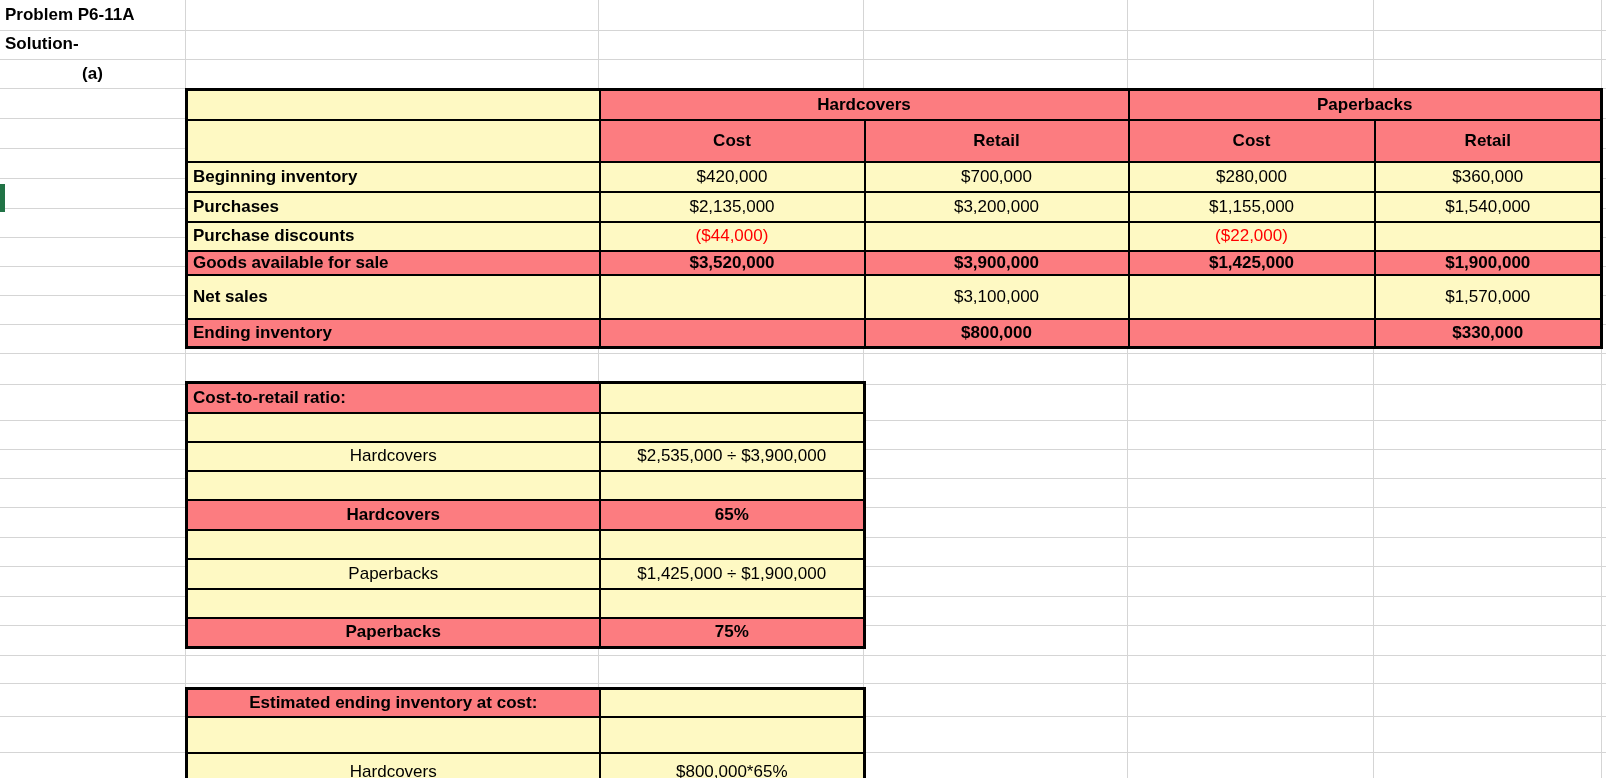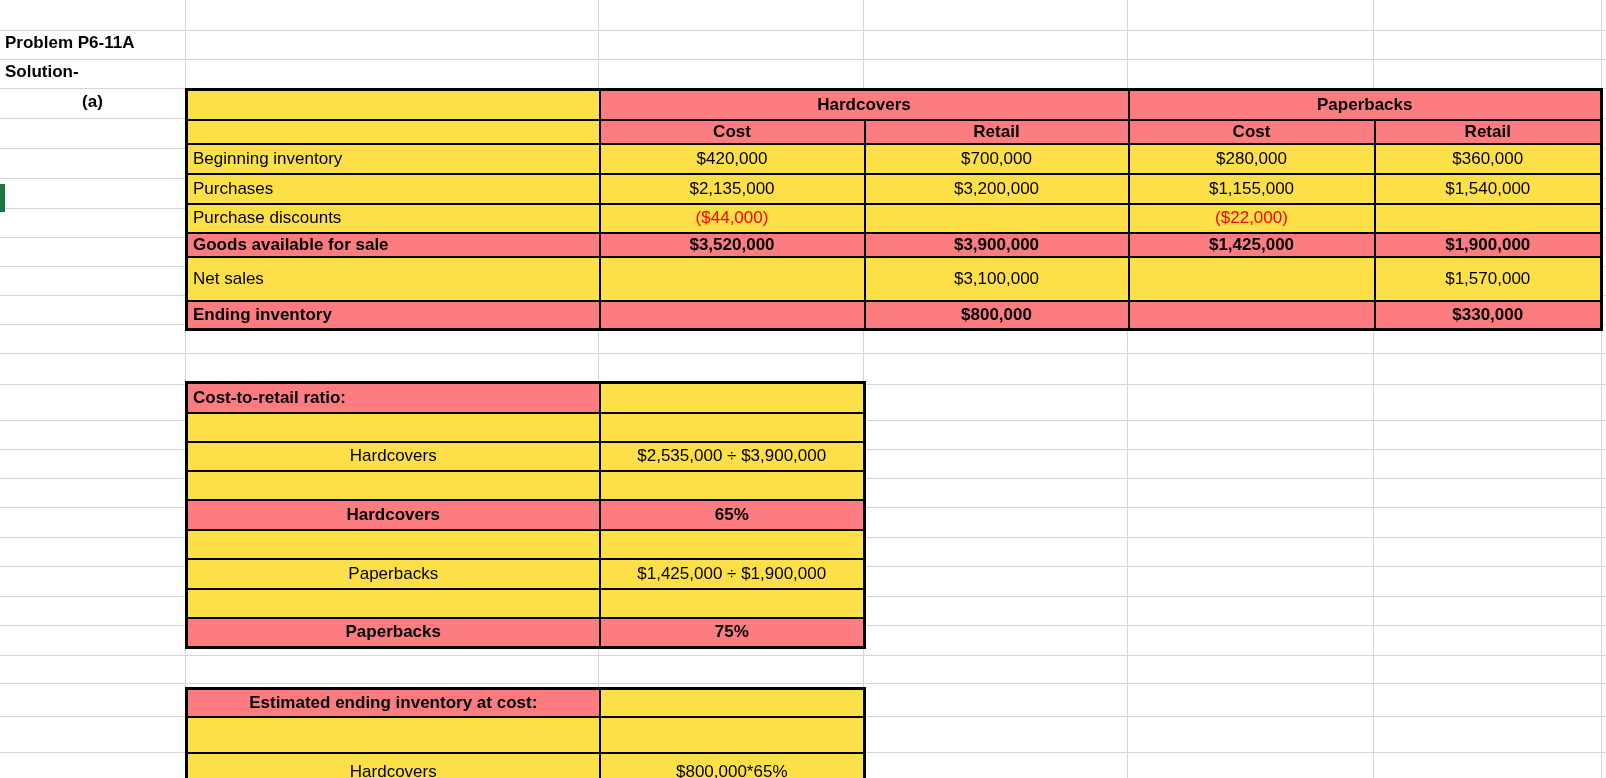--- a/index.html
+++ b/index.html
@@ -2,33 +2,33 @@
 <html><head>
 <meta charset="utf-8">
 <style>
   html,body{margin:0;padding:0;background:#fff;}
   #sheet{
     position:relative;width:1606px;height:778px;background:#ffffff;overflow:hidden;
     font-family:"Liberation Sans","DejaVu Sans",sans-serif;font-size:17px;color:#000;
   }
   .vline{position:absolute;top:0;bottom:0;width:1px;background:var(--grid,#d5d5d5);}
   .hline{position:absolute;left:0;right:0;height:1px;background:var(--grid,#d5d5d5);}
-  .toplabel{position:absolute;display:flex;align-items:center;font-weight:700;white-space:nowrap;margin-top:28px;}
+  .toplabel{position:absolute;display:flex;align-items:center;font-weight:700;white-space:nowrap;}
   .marker{position:absolute;left:0;width:5px;background:var(--marker,#217346);}
   table.tbl{
-    position:absolute;border-collapse:collapse;table-layout:fixed;background:#fde047;
+    position:absolute;border-collapse:collapse;table-layout:fixed;background:#fef9c3;
     border:3px solid #000;
   }
   table.tbl td{
     border:2px solid #000;padding:0 5px;vertical-align:middle;
     overflow:hidden;white-space:nowrap;
   }
   .hl{background:var(--hl,#FC7C80);font-weight:700;}
   .num{text-align:center;}
-  .lbl{text-align:left;}
+  .lbl{text-align:left;font-weight:bold;}
   .ctr{text-align:center;}
   .neg{color:var(--neg,#FF0000);}
 </style>
 </head>
 <body>
 
 <div id="sheet" style="--hl: #FC7C80; --neg: #FF0000; --grid: #D5D5D5; --marker: #217346;">
     <div class="hline" style="top: 752px;"></div>
     <div class="hline" style="top: 716px;"></div>
     <div class="hline" style="top: 683px;"></div>
@@ -74,21 +74,21 @@
         <col style="width:264px">
         <col style="width:246px">
         <col style="width:227px">
       </colgroup>
     <tbody>
         <tr style="height:30px">
       <td class="lbl"></td>
       <td colspan="2" class="hl ctr">Hardcovers</td>
       <td colspan="2" class="hl ctr">Paperbacks</td>
     </tr>
-    <tr style="height:24px">
+    <tr style="height:42px">
       <td class="lbl"></td>
       <td class="hl ctr">Cost</td>
       <td class="hl ctr">Retail</td>
       <td class="hl ctr">Cost</td>
       <td class="hl ctr">Retail</td>
     </tr>
     <tr style="height:30px">
       <td class="lbl">Beginning inventory</td>
       <td class="num">$420,000</td>
       <td class="num">$700,000</td>

